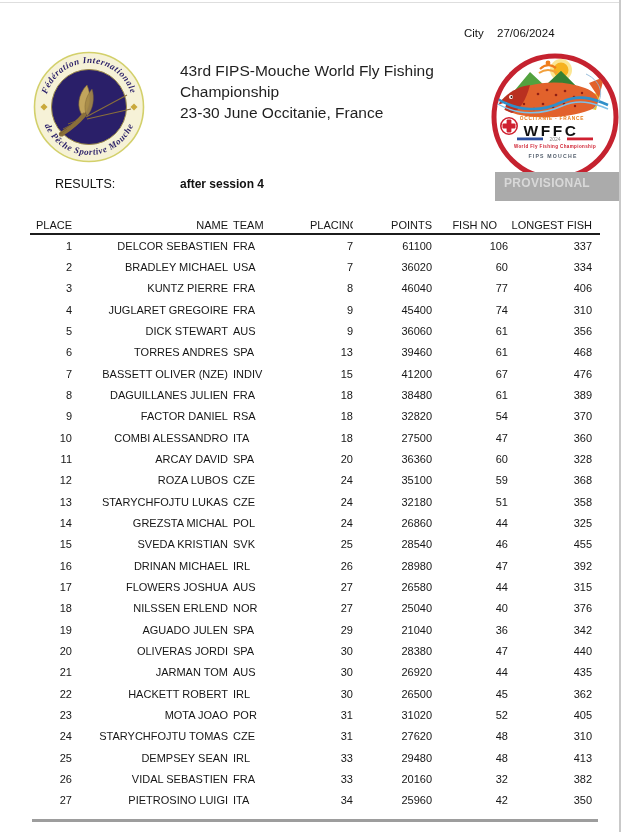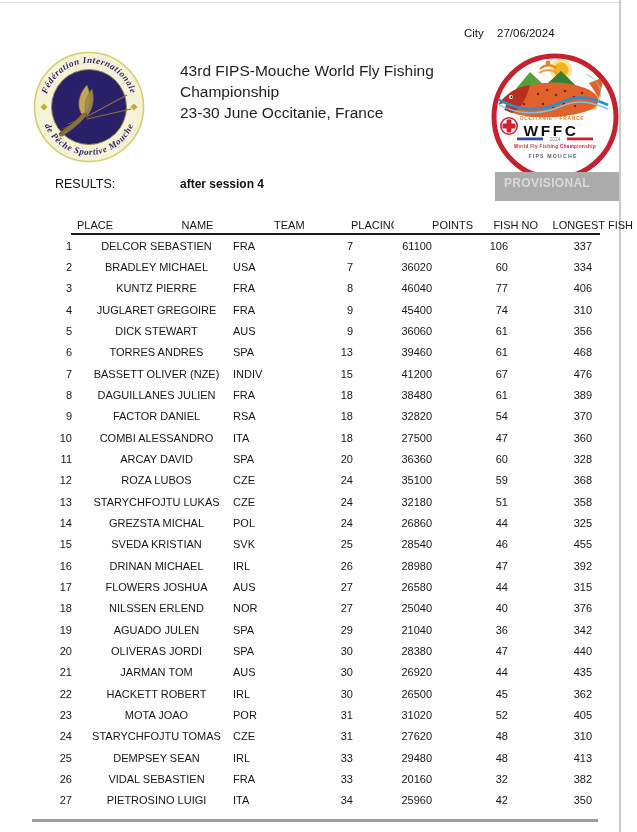--- a/index.html
+++ b/index.html
@@ -20,26 +20,26 @@
   .title-block { position:absolute; left:180px; top:60px; font-size:15.5px; line-height:21px; color:#1f1f1f; }
 
   .results-label  { position:absolute; left:55px;  top:177px; font-size:12.5px; font-weight:normal; color:#111; }
   .session-label  { position:absolute; left:180px; top:177px; font-size:12px;   font-weight:bold; color:#111; }
   .provisional-badge { position:absolute; left:495px; top:172px; width:124px; height:29px;
       background:#ababab; color:#d8d8d8; font-size:12px; font-weight:bold;
       line-height:23px; padding-left:9px; letter-spacing:0.3px; }
 
   .results-table { position:absolute; left:30px; top:219px; width:570px; font-size:11px; color:#161616; }
   .t-head { display:grid; grid-template-columns:42px 156px 82px 43px 79px 76px 84px;
-      height:16px; align-items:end; padding-bottom:2px; border-bottom:2.5px solid #1c1c1c;margin-left:41px; }
+      height:16px; align-items:end; padding-bottom:2px; border-bottom:2.5px solid #1c1c1c; }
   .t-row  { display:grid; grid-template-columns:42px 156px 82px 43px 79px 76px 84px;
       height:21.33px; align-items:center; }
   .cell { white-space:nowrap; overflow:hidden; }
   .c-place    { text-align:right; }
-  .c-name     { text-align:center; padding-left:13px; }
+  .c-name     { text-align:right; padding-left:13px; }
   .c-team     { text-align:left; padding-left:5px; }
   .c-placings, .c-points, .c-fishno, .c-longest { text-align:right; }
   .t-head .c-fishno { padding-right:11px; }
 
   .bottom-line { position:absolute; left:32px; top:819px; width:566px; height:3px; background:#9d9d9d; }
 </style>
 </head>
 <body>
 
 <div class="page">

